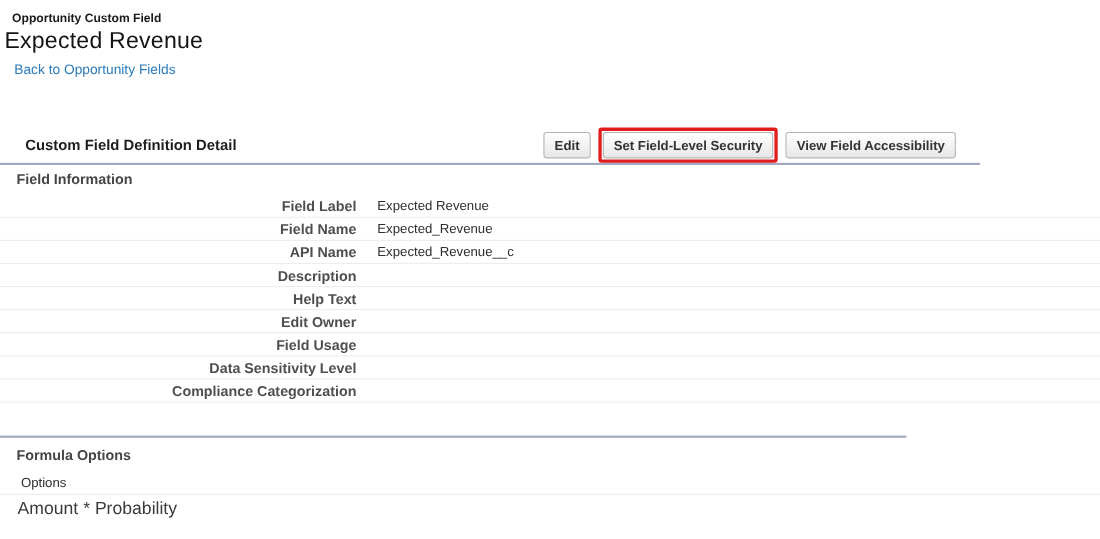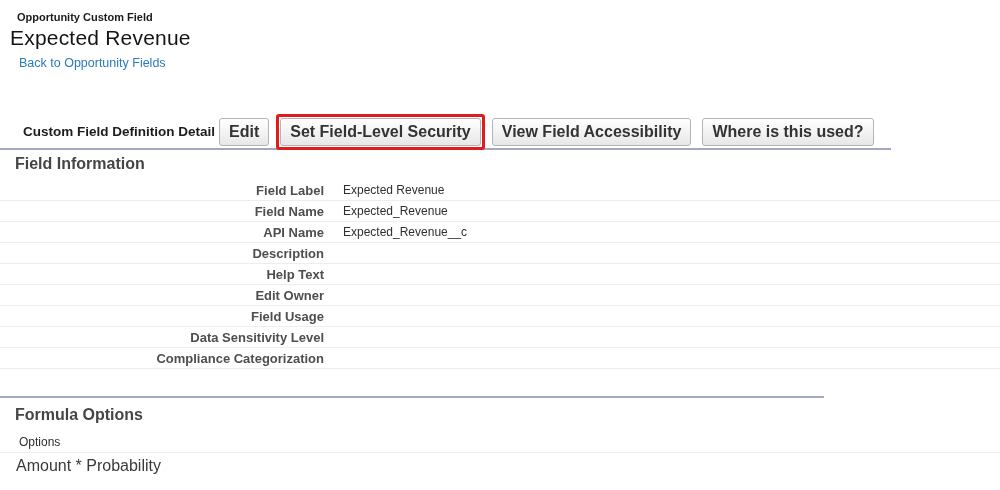--- a/index.html
+++ b/index.html
@@ -3,47 +3,47 @@
 <meta charset="utf-8">
 <style>
   html,body{margin:0;padding:0;}
   body{
     width:1000px;height:490px;position:relative;overflow:hidden;
     background:#ffffff;color:#333;
     font-family:"Liberation Sans", sans-serif;
     -webkit-font-smoothing:antialiased;
   }
   
-  .page-header{position:absolute;top:11px;left:10px;}
+  .page-header{position:absolute;top:11px;left:4px;}
   .eyebrow{margin-left:7px;font-size:11px;font-weight:700;color:#1b1b1b;}
   .page-title{font-size:21px;color:#141414;margin-top:3px;letter-spacing:.2px;}
   .back-link{display:inline-block;margin:6px 11px 0 9px;font-size:12.5px;color:var(--link,#2b7bb9);text-decoration:none;cursor:pointer;}
 
   
   .detail-bar{
     position:absolute;top:119px;left:0;width:891px;height:31px;box-sizing:border-box;
     border-bottom:2px solid #a3aabf;
     display:flex;align-items:center;justify-content:space-between;
     padding:0 18px 4px 23px;
   }
   .detail-title{font-size:13.5px;font-weight:700;color:#1d1d1d;white-space:nowrap;}
   .toolbar{display:flex;align-items:center;gap:3px;}
   .btn-frame{border:3px solid transparent;padding:1px;border-radius:3px;display:inline-block;}
   .btn-frame.hl{border-color:var(--highlight,#e11c1c);}
   .btn{
     font-family:"Liberation Sans", sans-serif;
-    font-size:16px;font-weight:700;color:#333;white-space:nowrap;
+    font-size:12px;font-weight:700;color:#333;white-space:nowrap;
     background:linear-gradient(#ffffff,#e7e7e9);
     border:1px solid #b4b4b4;border-radius:3px;
     padding:4px 9px;cursor:pointer;
   }
 
   
   .info-section{position:absolute;top:155px;left:0;width:1000px;}
-  .section-title{font-size:16px;font-weight:700;color:#454545;padding-left:15px;margin-bottom:7px;}
+  .section-title{font-size:13px;font-weight:700;color:#454545;padding-left:15px;margin-bottom:7px;}
   .rows{width:1000px;}
   .row{display:flex;align-items:center;height:20px;border-bottom:1px solid #ededed;font-size:12px;}
   .row-label{width:324px;text-align:right;font-weight:700;color:#4e4e4e;font-size:13px;flex:0 0 324px;}
   .row-value{padding-left:19px;color:#2f2f2f;}
 
   
   .formula-section{position:absolute;top:396px;left:0;width:824px;border-top:2px solid #a3aabf;}
   .formula-section .section-title{padding-top:8px;margin-bottom:7px;}
   .formula-section .row{height:21px;}
   .formula-expression{padding:4px 0 0 16px;font-size:16px;color:#3a3a3a;}
@@ -60,21 +60,20 @@
 <div class="detail-bar">
   <div class="detail-title">Custom Field Definition Detail</div>
   <div class="toolbar">
 
       <span class="btn-frame"><button class="btn">Edit</button></span>
 
       <span class="btn-frame hl"><button class="btn">Set Field-Level Security</button></span>
 
       <span class="btn-frame"><button class="btn">View Field Accessibility</button></span>
 
-      <span class="btn-frame"><button class="btn">Where is this used?</button></span>
     </div>
 </div>
 
 <div class="info-section">
   <div class="section-title">Field Information</div>
   <div class="rows">
 
       <div class="row">
         <div class="row-label">Field Label</div>
         <div class="row-value">Expected Revenue</div>

